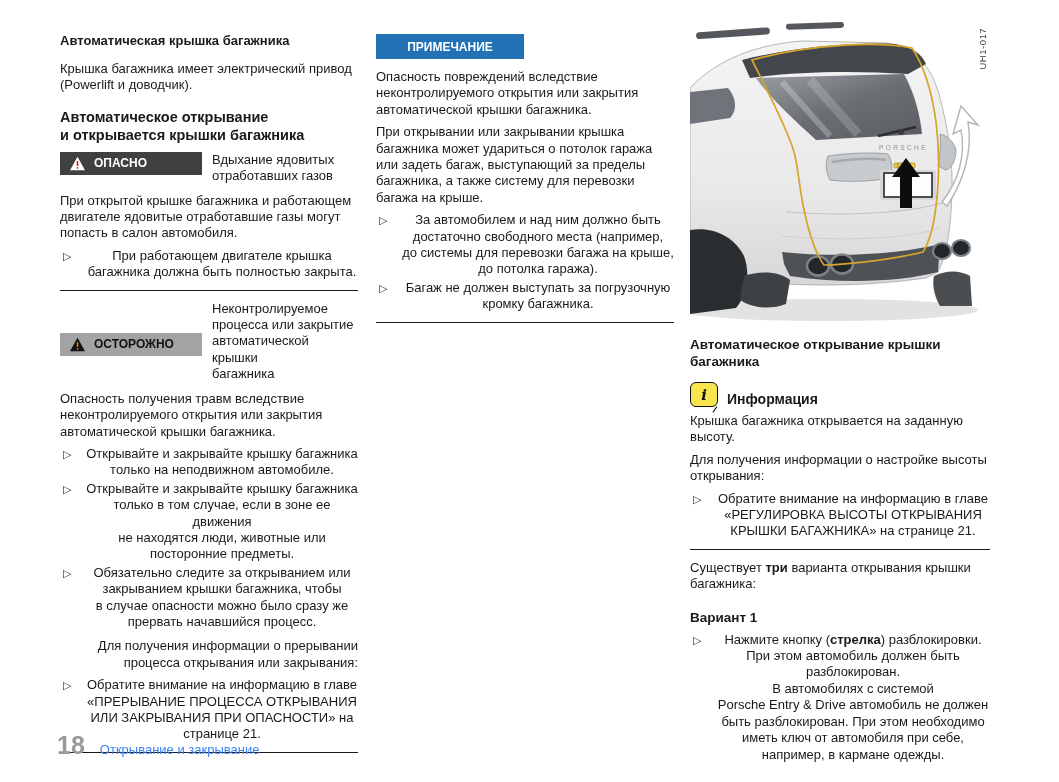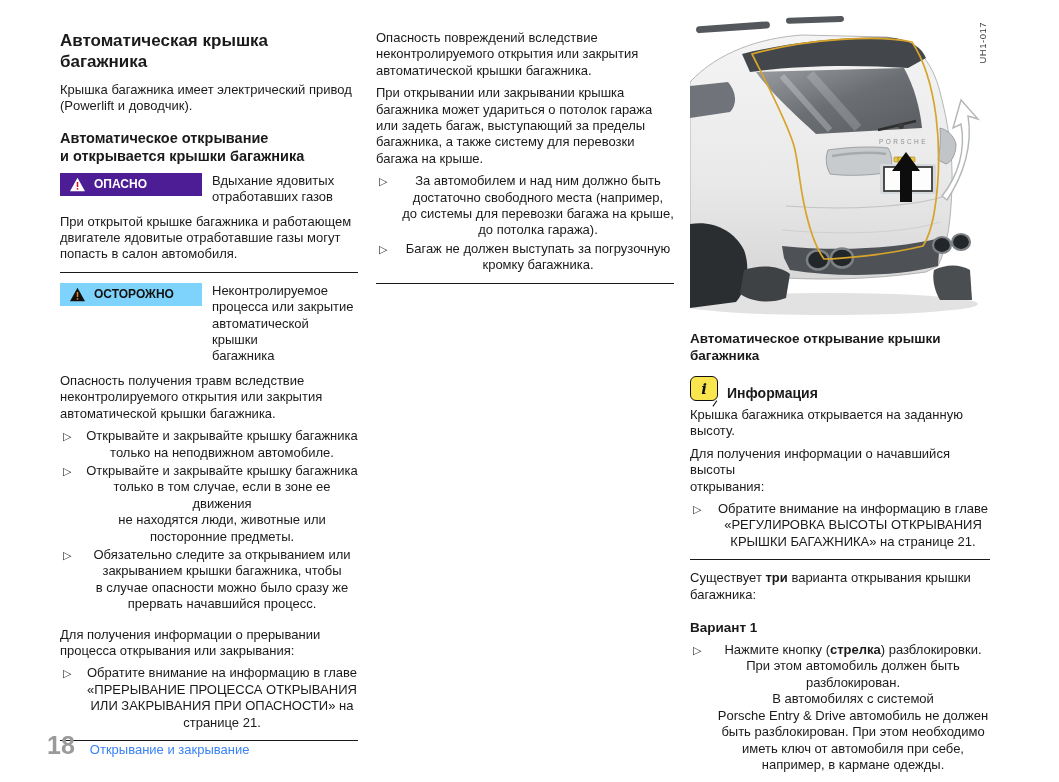--- a/index.html
+++ b/index.html
@@ -3,24 +3,24 @@
 <meta charset="utf-8">
 <style>
   html,body{margin:0;padding:0;}
   body{
     width:1059px;height:782px;position:relative;background:#ffffff;
     font-family:"Liberation Sans",sans-serif;color:#1a1a1a;overflow:hidden;
   }
   .col{position:absolute;top:30px;width:298px;}
   #col1{left:60px;}
   #col2{left:376px;}
-  #col3{left:690px;top:8px;width:300px;}
+  #col3{left:690px;top:14px;width:300px;}
 
   .ml{white-space:pre-line;}
-  h1{font-size:17px;line-height:21px;margin:0 0 10px 0;font-weight:bold;}
+  h1{font-size:13px;line-height:21px;margin:0 0 10px 0;font-weight:bold;}
   h2{font-size:14.5px;line-height:18px;margin:14px 0 8px 0;font-weight:bold;}
   h3{font-size:13.5px;line-height:17px;margin:16px 0 6px 0;font-weight:bold;}
   p{font-size:13px;line-height:16.4px;margin:0 0 6px 0;}
   .bullet{position:relative;font-size:13px;line-height:16.4px;padding-left:26px;margin:0 0 2px 0;text-align:center;}
   .bullet::before{content:"\25B7";position:absolute;left:3px;top:0;font-size:11px;color:#222;}
   .rule{border-top:1.5px solid #1a1a1a;margin:9px 0 10px 0;height:0;}
 
   .warn-row{display:flex;gap:10px;margin:6px 0 8px 0;}
   .warn-box{width:142px;height:23px;flex:0 0 142px;display:flex;align-items:center;
     padding-left:9px;box-sizing:border-box;gap:8px;font-weight:bold;font-size:12px;}
@@ -34,55 +34,57 @@
     font-family:"DejaVu Serif",serif;font-style:italic;font-weight:bold;font-size:15px;color:#111;}
   .info-icon .tail{position:absolute;right:1px;bottom:-5px;width:7px;height:7px;transform:rotate(35deg);
     border-right:1.7px solid #111;}
   .info-title{font-size:14px;font-weight:bold;}
 
   figure{margin:0;position:relative;}
   .fig-code{position:absolute;top:14px;right:2px;writing-mode:vertical-rl;transform:rotate(180deg);
     font-size:9.5px;color:#3a3a3a;letter-spacing:.5px;}
   .caption{font-size:13.5px;font-weight:bold;line-height:17px;margin:6px 0 2px 0;}
 
-  footer{position:absolute;left:47px;bottom:22px;display:flex;align-items:baseline;}
+  footer{position:absolute;left:57px;bottom:22px;display:flex;align-items:baseline;}
   .pageno{font-size:25px;font-weight:bold;color:#9a9a9a;}
   .section-label{font-size:13px;color:#3b82f6;margin-left:15px;}
 </style>
 </head>
 <body>
 
 <div class="col" id="col1">
   <h1>Автоматическая крышка багажника</h1>
   <p class="ml">Крышка багажника имеет электрический привод
 (Powerlift и доводчик).</p>
   <h2 class="ml">Автоматическое открывание
 и открывается крышки багажника</h2>
 
   <div class="warn-row">
-    <div class="warn-box" style="background:#4c1d95;color:#fff;">
+    <div class="warn-box" style="background:#404040;color:#fff;">
       <span style="display:flex;">
         <svg width="17" height="15" viewBox="0 0 20 18">
             <path d="M10 1 L19 17 H1 Z" fill="#ffffff"></path>
             <rect x="9.1" y="6" width="1.8" height="6" fill="#e30618"></rect>
             <rect x="9.1" y="13.3" width="1.8" height="1.9" fill="#e30618"></rect>
           </svg>
       </span>
       <span>ОПАСНО</span>
     </div>
     <div class="warn-side ml">Вдыхание ядовитых
 отработавших газов</div>
   </div>
   <p class="ml">При открытой крышке багажника и работающем
 двигателе ядовитые отработавшие газы могут
 попасть в салон автомобиля.</p>
+  <div class="bullet ml">При работающем двигателе крышка
+багажника должна быть полностью закрыта.</div>
   <div class="rule"></div>
 
   <div class="warn-row">
-    <div class="warn-box" style="background:#7dd3fc;color:#111;">
+    <div class="warn-box" style="background:#a3a3a3;color:#111;margin-top:32px;">
       <span style="display:flex;">
         <svg width="17" height="15" viewBox="0 0 20 18">
             <path d="M10 1 L19 17 H1 Z" fill="#111111"></path>
             <rect x="9.1" y="6" width="1.8" height="6" fill="#f07f17"></rect>
             <rect x="9.1" y="13.3" width="1.8" height="1.9" fill="#f07f17"></rect>
           </svg>
       </span>
       <span>ОСТОРОЖНО</span>
     </div>
     <div class="warn-side ml">Неконтролируемое
@@ -96,30 +98,33 @@
   <div class="bullet ml">Открывайте и закрывайте крышку багажника
 только на неподвижном автомобиле.</div>
   <div class="bullet ml">Открывайте и закрывайте крышку багажника
 только в том случае, если в зоне ее движения
 не находятся люди, животные или
 посторонние предметы.</div>
   <div class="bullet ml">Обязательно следите за открыванием или
 закрыванием крышки багажника, чтобы
 в случае опасности можно было сразу же
 прервать начавшийся процесс.</div>
-  <p class="ml" style="margin-top:14px;">Для получения информации о прерывании
+  <p class="ml" style="margin-top:8px;text-align:right;">Для получения информации о прерывании
 процесса открывания или закрывания:</p>
   <div class="bullet ml">Обратите внимание на информацию в главе
 «ПРЕРЫВАНИЕ ПРОЦЕССА ОТКРЫВАНИЯ
 ИЛИ ЗАКРЫВАНИЯ ПРИ ОПАСНОСТИ» на
 странице 21.</div>
   <div class="rule"></div>
 </div>
 
 <div class="col" id="col2">
+  <div class="note-box" style="background:#2272b5;">
+    <span>ПРИМЕЧАНИЕ</span>
+  </div>
   <p class="ml">Опасность повреждений вследствие
 неконтролируемого открытия или закрытия
 автоматической крышки багажника.</p>
   <p class="ml">При открывании или закрывании крышка
 багажника может удариться о потолок гаража
 или задеть багаж, выступающий за пределы
 багажника, а также систему для перевозки
 багажа на крыше.</p>
   <div class="bullet ml">За автомобилем и над ним должно быть
 достаточно свободного места (например,
@@ -206,21 +211,21 @@
 
   <div class="info-row">
     <div class="info-icon" style="background:#f9e54d;">
         <span>i</span>
         <span class="tail"></span>
       </div>
     <div class="info-title">Информация</div>
   </div>
   <p class="ml">Крышка багажника открывается на заданную
 высоту.</p>
-  <p class="ml">Для получения информации о начавшийся высоты
+  <p class="ml">Для получения информации о настройке высоты
 открывания:</p>
   <div class="bullet ml">Обратите внимание на информацию в главе
 «РЕГУЛИРОВКА ВЫСОТЫ ОТКРЫВАНИЯ
 КРЫШКИ БАГАЖНИКА» на странице 21.</div>
   <div class="rule"></div>
 
   <p><span class="ml">Существует </span><b class="ml">три</b><span class="ml"> варианта открывания крышки
 багажника:</span></p>
 
   <h3>Вариант 1</h3>

